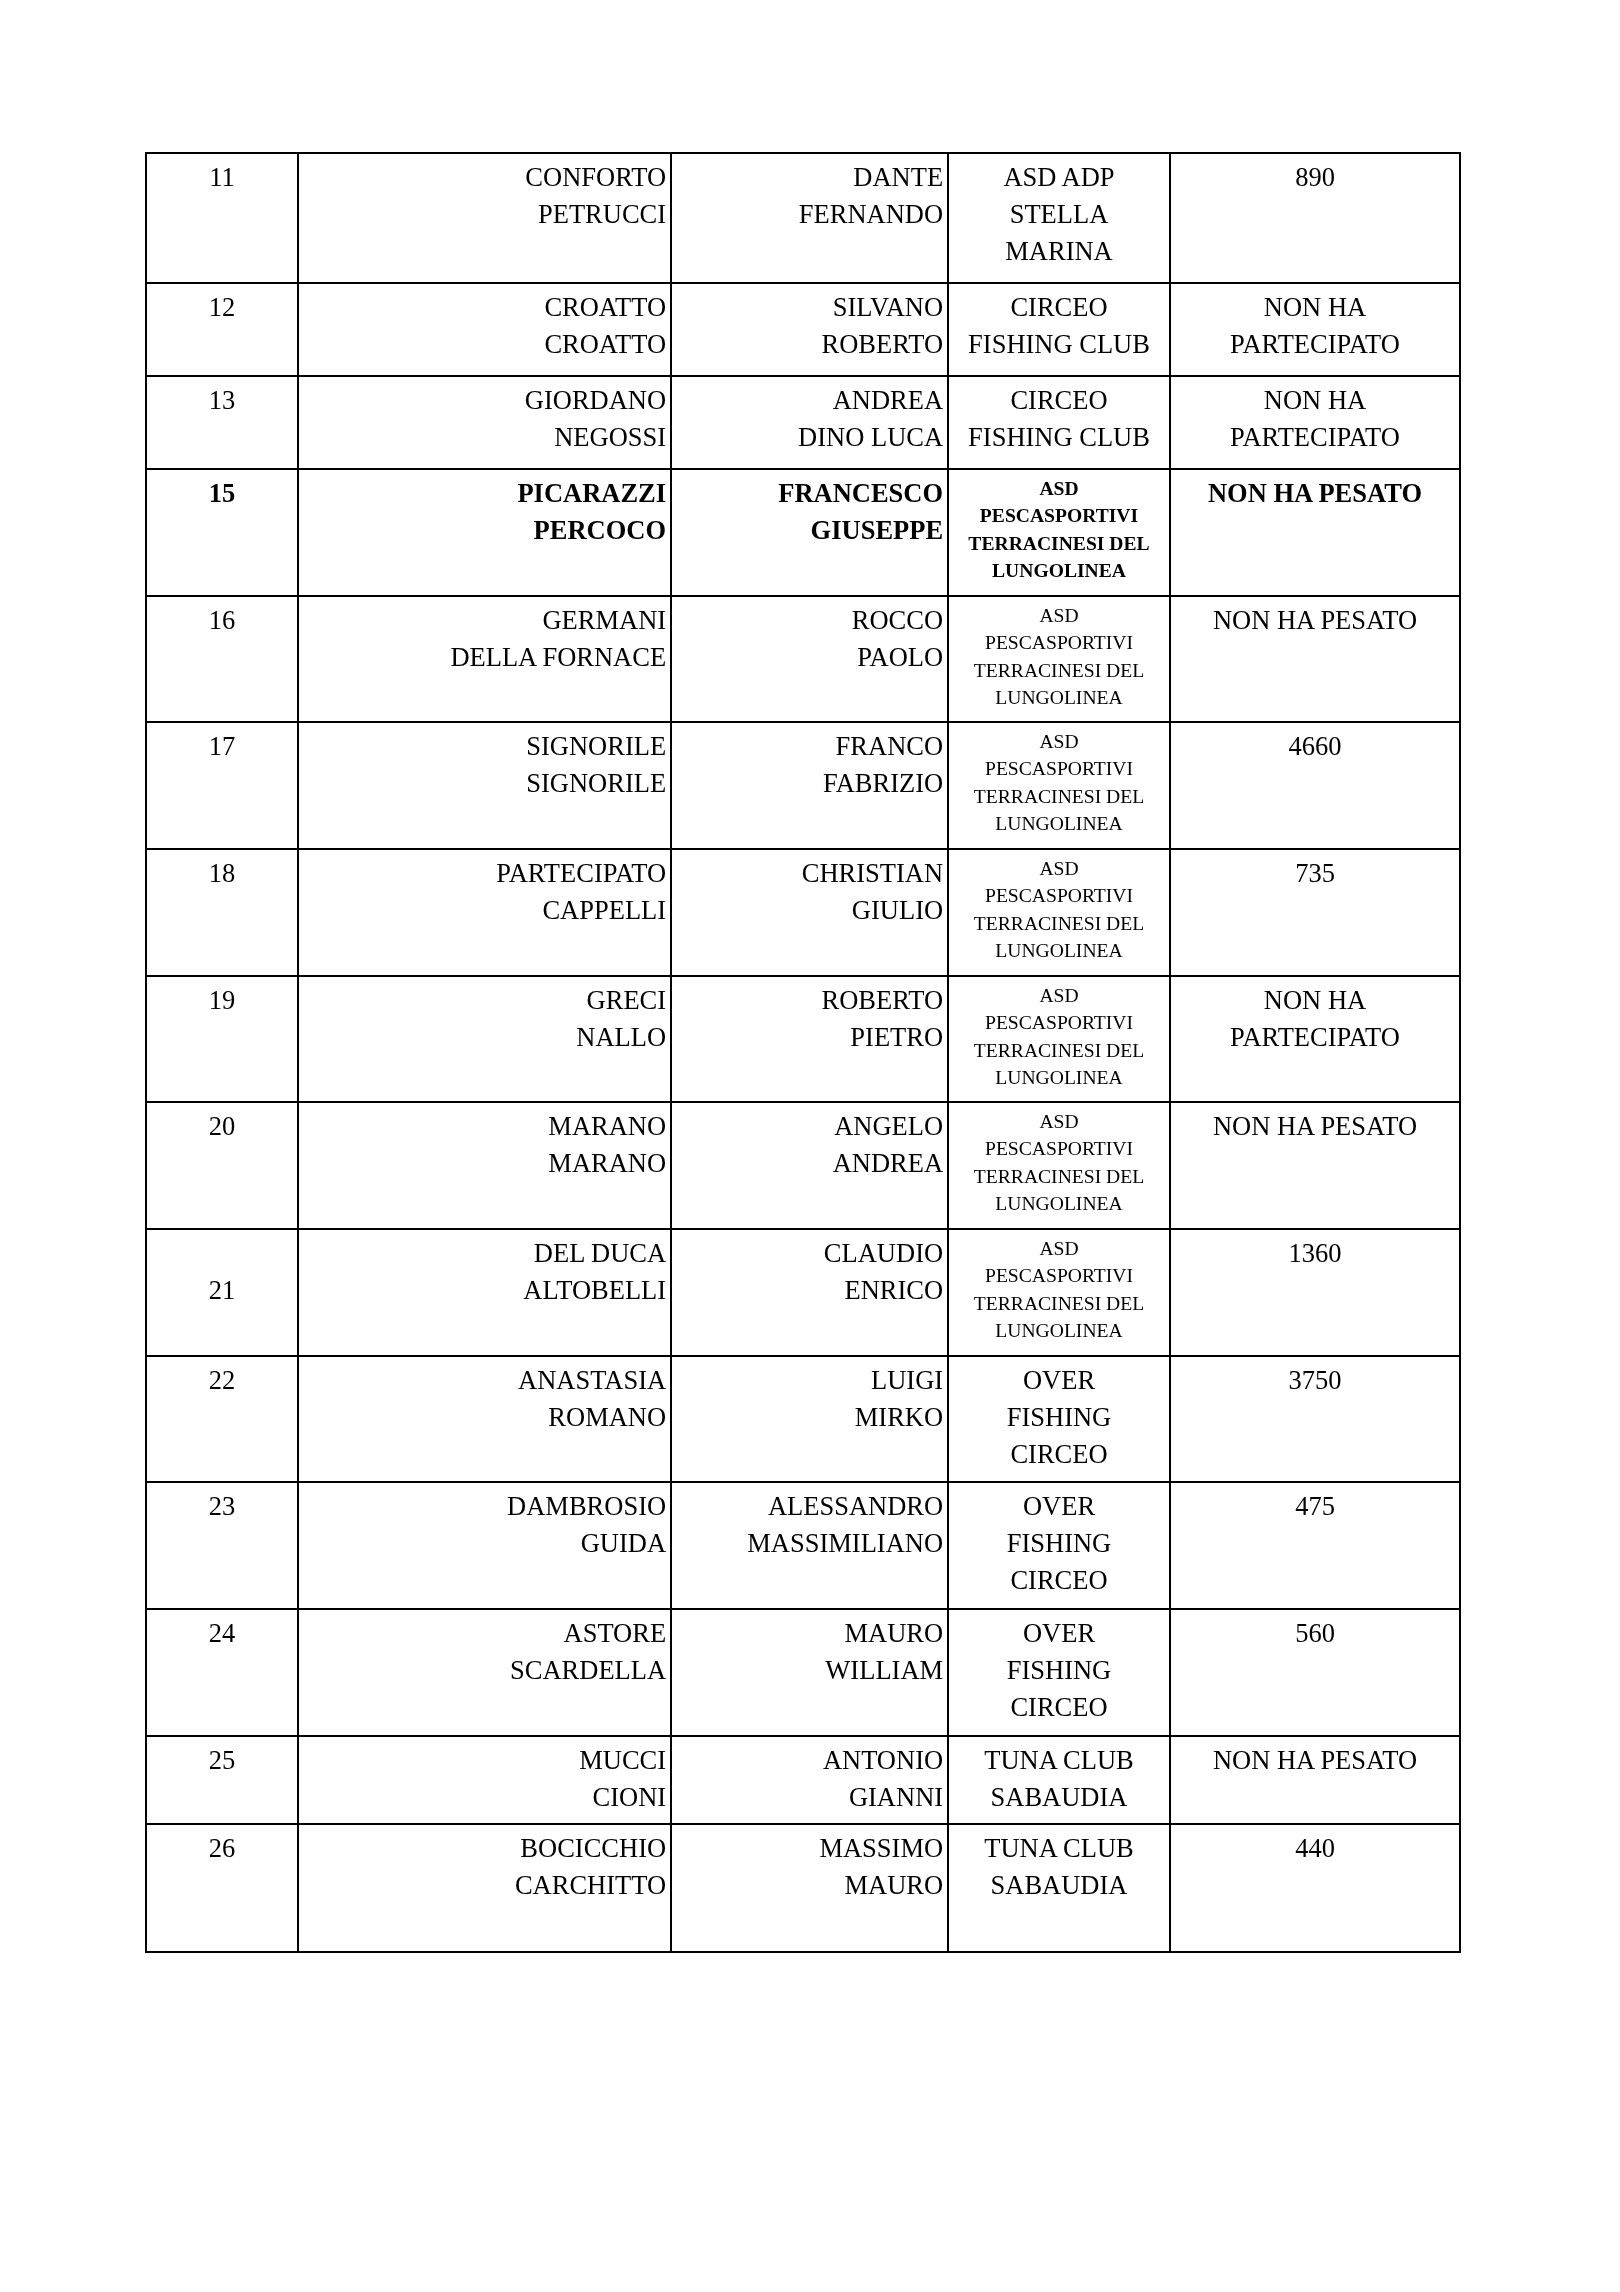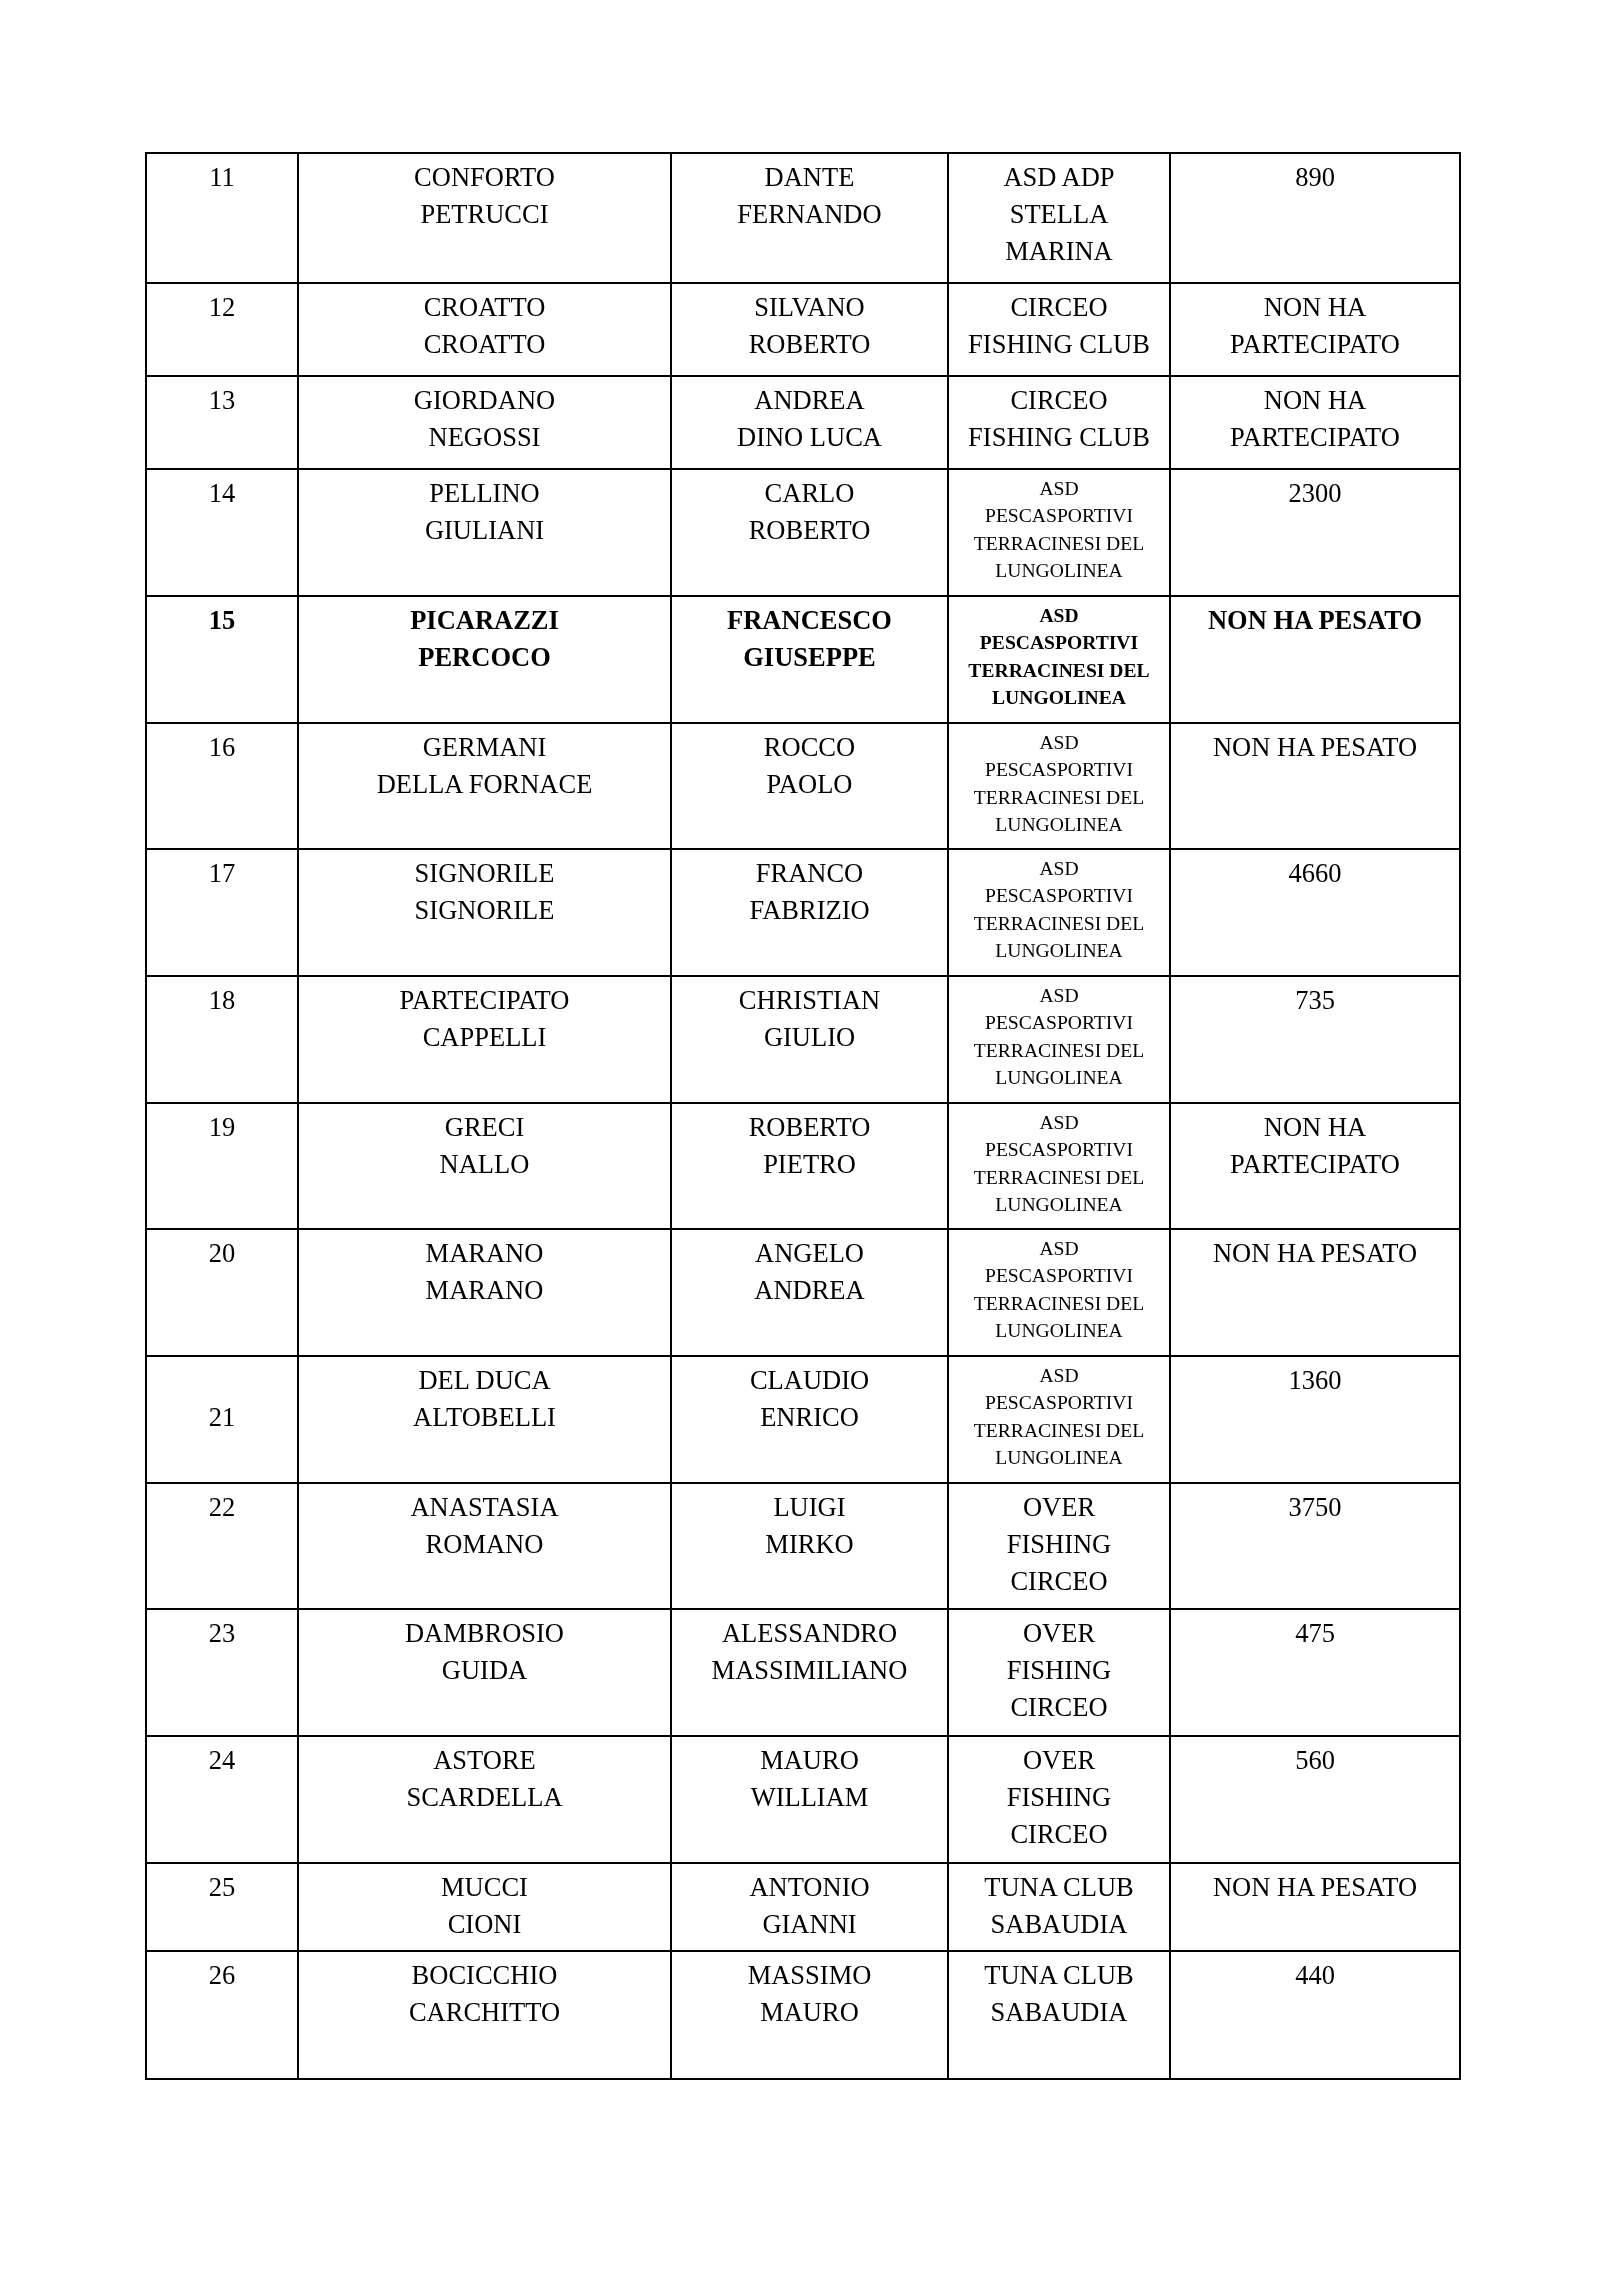--- a/index.html
+++ b/index.html
@@ -34,21 +34,21 @@
   }
   .ln {
     font-size: 26.5px;
     line-height: 37px;
     white-space: nowrap;
   }
   td.c-num, td.c-club, td.c-weight {
     text-align: center;
   }
   td.c-surname, td.c-name {
-    text-align: center;
+    text-align: right;
     padding-left: 10.8px;
     border-radius: 19px;
   }
   td.club-small .ln {
     font-size: 19.6px;
     line-height: 27.4px;
   }
   tr.low-num td.c-num {
     padding-top: 42px;
   }
@@ -122,42 +122,20 @@
           </td>
           <td class="c-club">
             <div class="ln">CIRCEO</div>
             <div class="ln">FISHING CLUB</div>
           </td>
           <td class="c-weight">
             <div class="ln">NON HA</div>
             <div class="ln">PARTECIPATO</div>
           </td>
         </tr>
-        <tr style="height: 127px;">
-          <td class="c-num">
-            <div class="ln">14</div>
-          </td>
-          <td class="c-surname">
-            <div class="ln">PELLINO</div>
-            <div class="ln">GIULIANI</div>
-          </td>
-          <td class="c-name">
-            <div class="ln">CARLO</div>
-            <div class="ln">ROBERTO</div>
-          </td>
-          <td class="c-club club-small">
-            <div class="ln">ASD</div>
-            <div class="ln">PESCASPORTIVI</div>
-            <div class="ln">TERRACINESI DEL</div>
-            <div class="ln">LUNGOLINEA</div>
-          </td>
-          <td class="c-weight">
-            <div class="ln">2300</div>
-          </td>
-        </tr>
         <tr style="height: 127px; font-weight: bold;">
           <td class="c-num">
             <div class="ln">15</div>
           </td>
           <td class="c-surname">
             <div class="ln">PICARAZZI</div>
             <div class="ln">PERCOCO</div>
           </td>
           <td class="c-name">
             <div class="ln">FRANCESCO</div>

